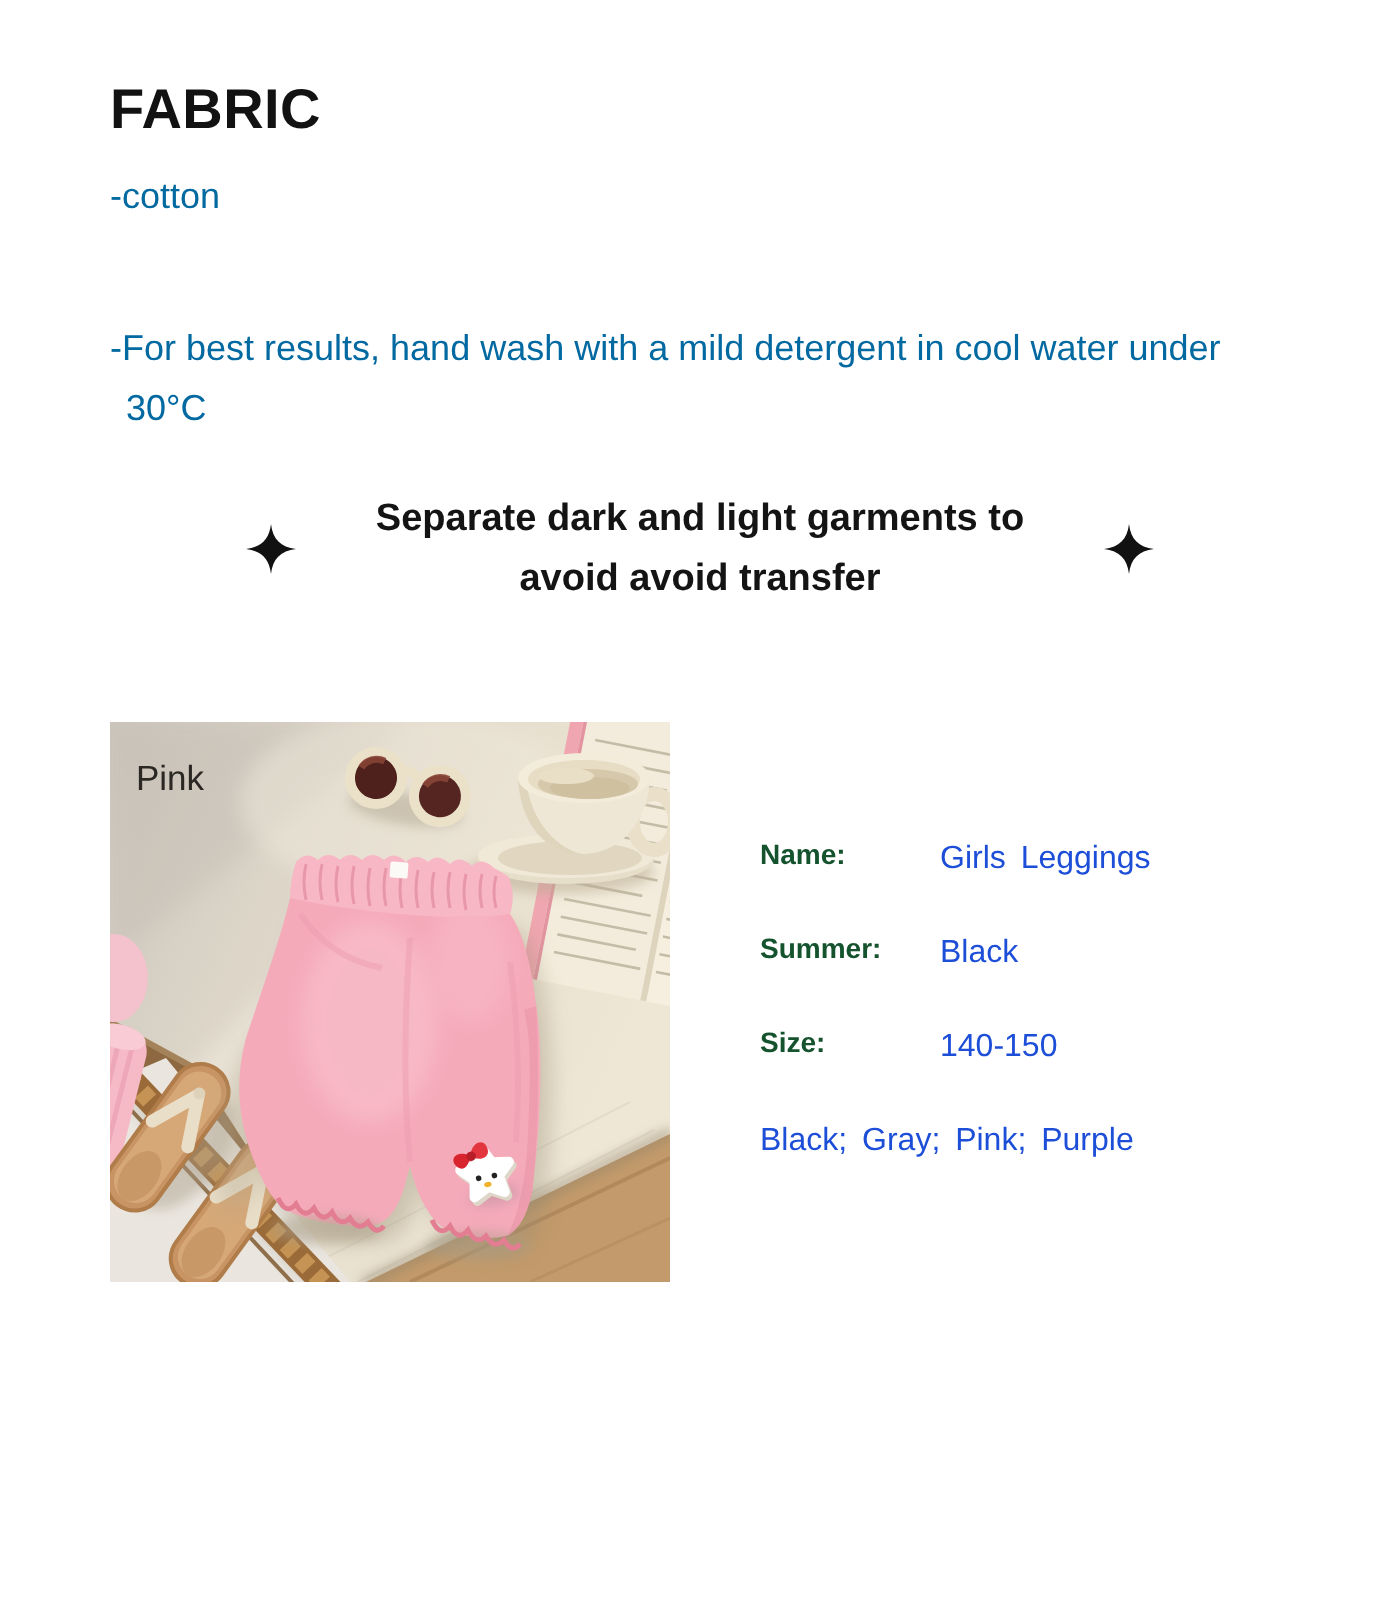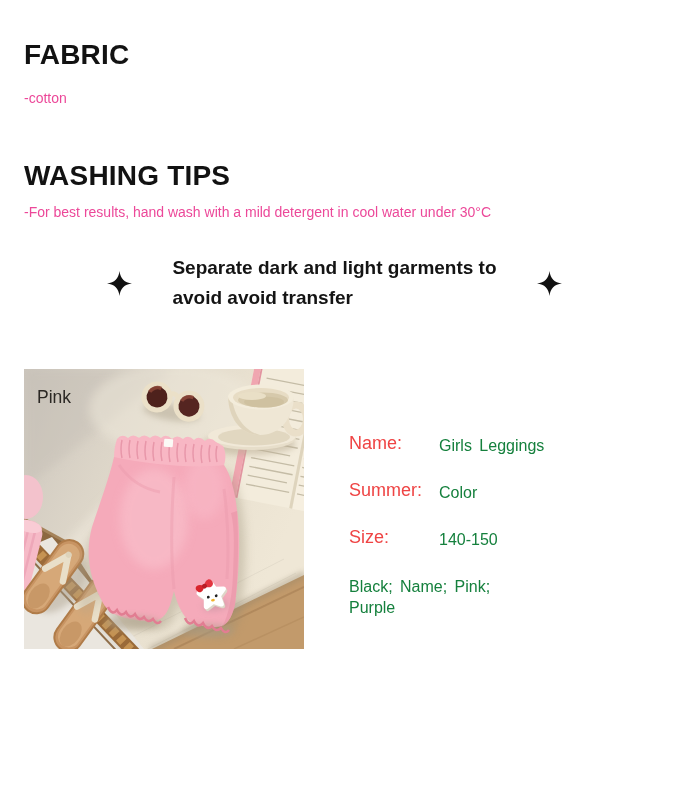--- a/index.html
+++ b/index.html
@@ -1,51 +1,50 @@
 <!DOCTYPE html>
 <html><head>
 <meta charset="utf-8">
 <style>
   *{box-sizing:border-box}
   html,body{margin:0;padding:0}
   body{width:700px;height:803px;background:#ffffff;overflow:hidden;
        font-family:"Liberation Sans","DejaVu Sans",sans-serif;color:#1c1c1c}
-  .page{padding:38px 55px 0 24px;position:relative}
+  .page{padding:38px 55px 0 55px;position:relative}
   h2{font-size:28px;line-height:1.2;margin:0;font-weight:700;color:#121212;letter-spacing:.2px}
-  .tip{margin:0;font-size:14px;line-height:30px;color:#ec4899;
+  .tip{margin:0;font-size:18px;line-height:30px;color:#0369a1;
        padding-left:8px;text-indent:-8px;max-width:578px}
   #fabric-item{margin-top:11px}
   #washing{margin-top:46px}
   #washing .tip{margin-top:5px}
   #washing .tip + .tip{margin-top:0}
   .callout{margin-top:26px;display:flex;align-items:center;justify-content:center;gap:40px}
-  .callout-text{font-weight:700;font-size:19px;line-height:30px;color:#141414}
+  .callout-text{font-weight:700;font-size:19px;line-height:30px;text-align:center;color:#141414}
   .sparkle{width:25px;height:25px;flex:none}
   .sparkle svg{display:block;width:100%;height:100%}
   #product{margin-top:56px}
-  .product-body{margin-top:28px;display:flex;align-items:center}
+  .product-body{margin-top:28px;display:flex;align-items:flex-start}
   .photo{width:280px;height:280px;flex:none;overflow:hidden;position:relative;background:#e3dccf}
   .photo svg{display:block}
   .fields{margin-left:45px;margin-top:56px}
   .field-row{display:flex;margin-bottom:24px}
-  .field-label{width:90px;flex:none;font-weight:400;font-size:18px;color:#ef4444;line-height:20px}
-  .field-value{font-size:16px;color:#15803d;max-width:190px;line-height:21px;word-spacing:3px;padding-top:2px}
+  .field-label{width:90px;flex:none;font-weight:700;font-size:14px;color:#14532d;line-height:20px}
+  .field-value{font-size:16px;color:#1d4ed8;max-width:190px;line-height:21px;word-spacing:3px;padding-top:2px}
 </style>
 </head>
 <body>
 
 <div class="page">
 
   <section id="fabric">
     <h2>FABRIC</h2>
     <p id="fabric-item" class="tip">-cotton</p>
   </section>
 
   <section id="washing">
-    <h2>WASHING TIPS</h2>
     <p class="tip">-For best results, hand wash with a mild detergent in cool water under 30°C</p>
   </section>
 
   <div class="callout">
     <span class="sparkle">
       <svg viewBox="0 0 24 24">
           <path fill="#111" d="M12 0C12.9 7.4 16.6 11.1 24 12C16.6 12.9 12.9 16.6 12 24C11.1 16.6 7.4 12.9 0 12C7.4 11.1 11.1 7.4 12 0Z"></path>
         </svg>
     </span>
     <div class="callout-text">
@@ -221,26 +220,26 @@
         </svg>
       </div>
 
       <div class="fields">
         <div class="field-row">
           <span class="field-label">Name:</span>
           <span class="field-value">Girls Leggings</span>
         </div>
         <div class="field-row">
           <span class="field-label">Summer:</span>
-          <span class="field-value">Color</span>
+          <span class="field-value">Black</span>
         </div>
         <div class="field-row">
           <span class="field-label">Size:</span>
           <span class="field-value">140-150</span>
         </div>
         <div class="field-row">
-          <span class="field-value">Black; Name; Pink; Purple</span>
+          <span class="field-value">Black; Gray; Pink; Purple</span>
         </div>
       </div>
 
     </div>
   </section>
 </div>
 
 </body></html>

